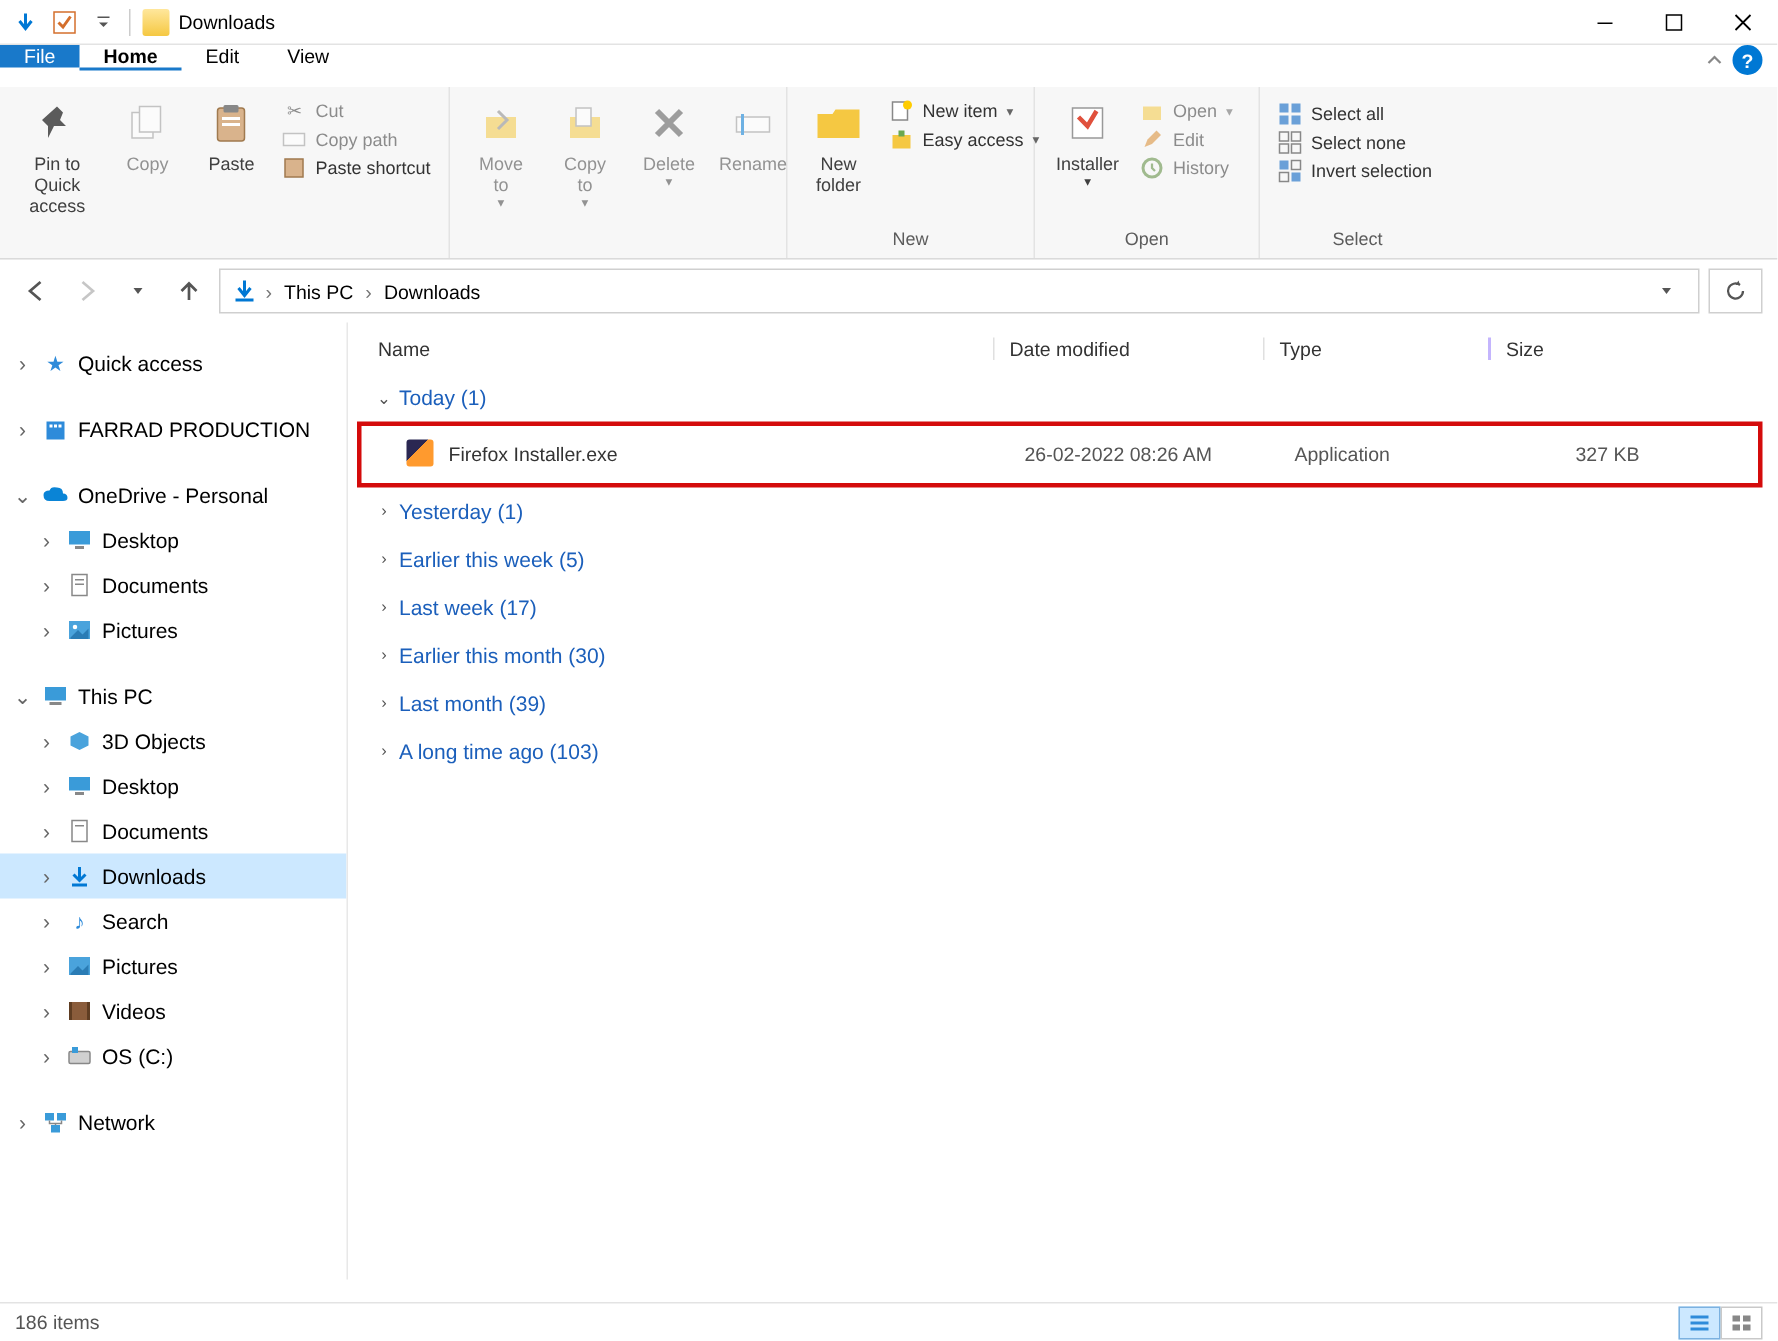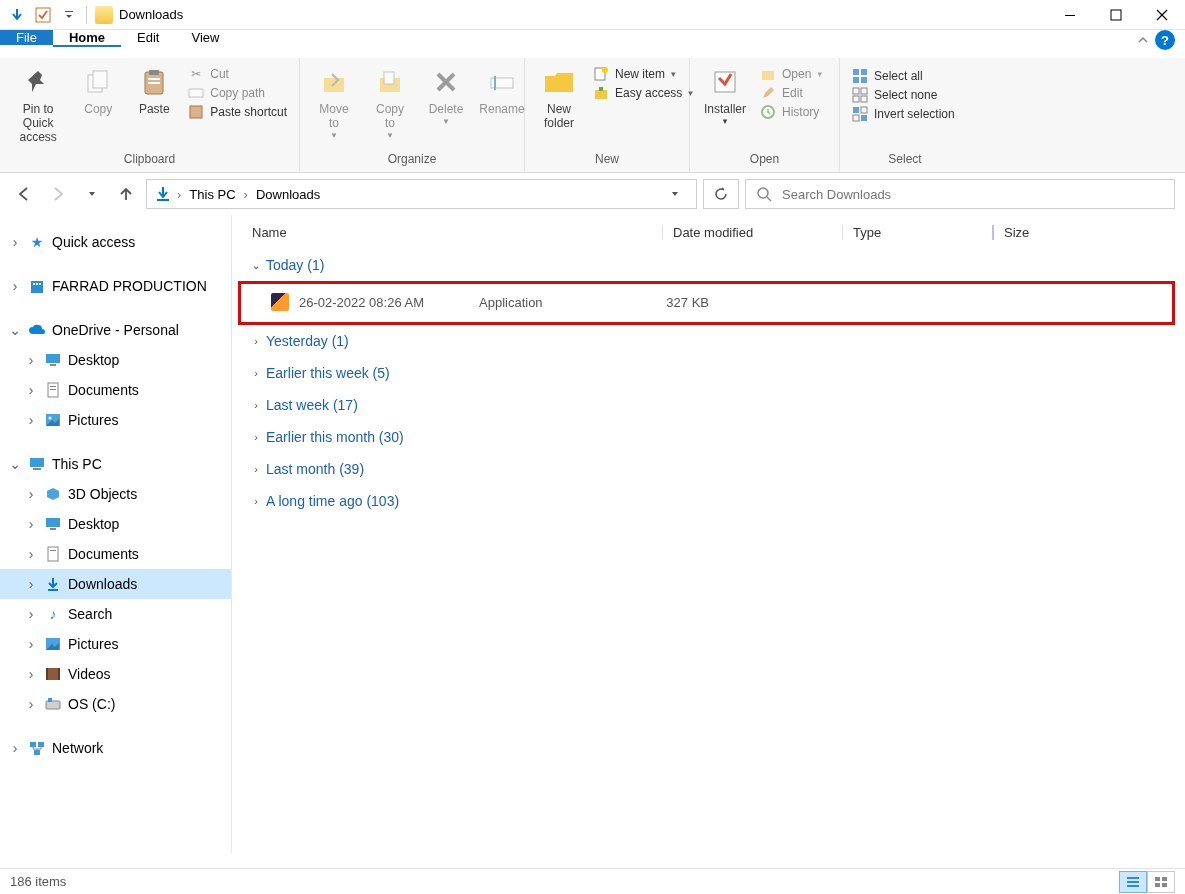--- a/index.html
+++ b/index.html
@@ -196,21 +196,20 @@
         <div class="rb-small">
             <span class="ic">
               <svg width="16" height="16">
                 <rect x="2" y="2" width="12" height="12" fill="#d9b38c" stroke="#a07a4f"></rect>
               </svg>
             </span>
             <span>Paste shortcut</span>
           </div>
       </div>
     </div>
-    <div class="ribbon-group-label">Clipboard</div>
   </div>
 
   <div class="ribbon-group" style="width:225px">
     <div class="ribbon-group-body">
       <div class="rb-big dim">
           <span class="ic">
             <svg width="28" height="28">
               <rect x="4" y="10" width="20" height="14" fill="#f5c842"></rect>
               <path d="M12 6 L18 12 L12 18" stroke="#888" stroke-width="2" fill="none"></path>
             </svg>
@@ -240,21 +239,20 @@
       <div class="rb-big dim">
           <span class="ic">
             <svg width="28" height="28">
               <rect x="3" y="10" width="22" height="10" fill="#fff" stroke="#999"></rect>
               <rect x="6" y="8" width="2" height="14" fill="#0078d4"></rect>
             </svg>
           </span>
           <span>Rename</span>
         </div>
     </div>
-    <div class="ribbon-group-label">Organize</div>
   </div>
 
   <div class="ribbon-group" style="width:165px">
     <div class="ribbon-group-body">
       <div class="rb-big">
           <span class="ic">
             <svg width="32" height="28">
               <path d="M2 8 L12 8 L14 5 L30 5 L30 24 L2 24 Z" fill="#f5c842"></path>
             </svg>
           </span>
@@ -409,29 +407,20 @@
           <path d="M2 3 L5 7 L8 3" fill="#555"></path>
         </svg>
       </span>
   </div>
   <div class="refresh-box">
       <svg width="16" height="16">
         <path d="M13 8 A5 5 0 1 1 11 4" fill="none" stroke="#555" stroke-width="1.5"></path>
         <path d="M10 1 L11 4 L8 4 Z" fill="#555"></path>
       </svg>
     </div>
-  <div class="search-box">
-    <span>
-        <svg width="16" height="16">
-          <circle cx="7" cy="7" r="5" fill="none" stroke="#888" stroke-width="1.5"></circle>
-          <path d="M11 11 L15 15" stroke="#888" stroke-width="1.5"></path>
-        </svg>
-      </span>
-    <input placeholder="Search Downloads" style="">
-  </div>
 </div>
 
 <div class="main">
 
   <div class="navpane">
     <div class="nav-item nav-l1">
         <span class="chev">›</span>
         <span class="ic" style="color:#2e8bda">★</span>
         <span>Quick access</span>
       </div>
@@ -603,20 +592,21 @@
     </div>
 
     <div class="group-row">
         <span class="group-chev">⌄</span>
         <span>Today (1)</span>
       </div>
 
     <div class="highlight-box">
       <div class="file-row">
         <span class="file-ic"></span>
+        <span class="fr-name">Firefox Installer.exe</span>
         <span class="fr-date">26-02-2022 08:26 AM</span>
         <span class="fr-type">Application</span>
         <span class="fr-size">327 KB</span>
       </div>
     </div>
 
     <div class="group-row">
         <span class="group-chev">›</span>
         <span>Yesterday (1)</span>
       </div>

